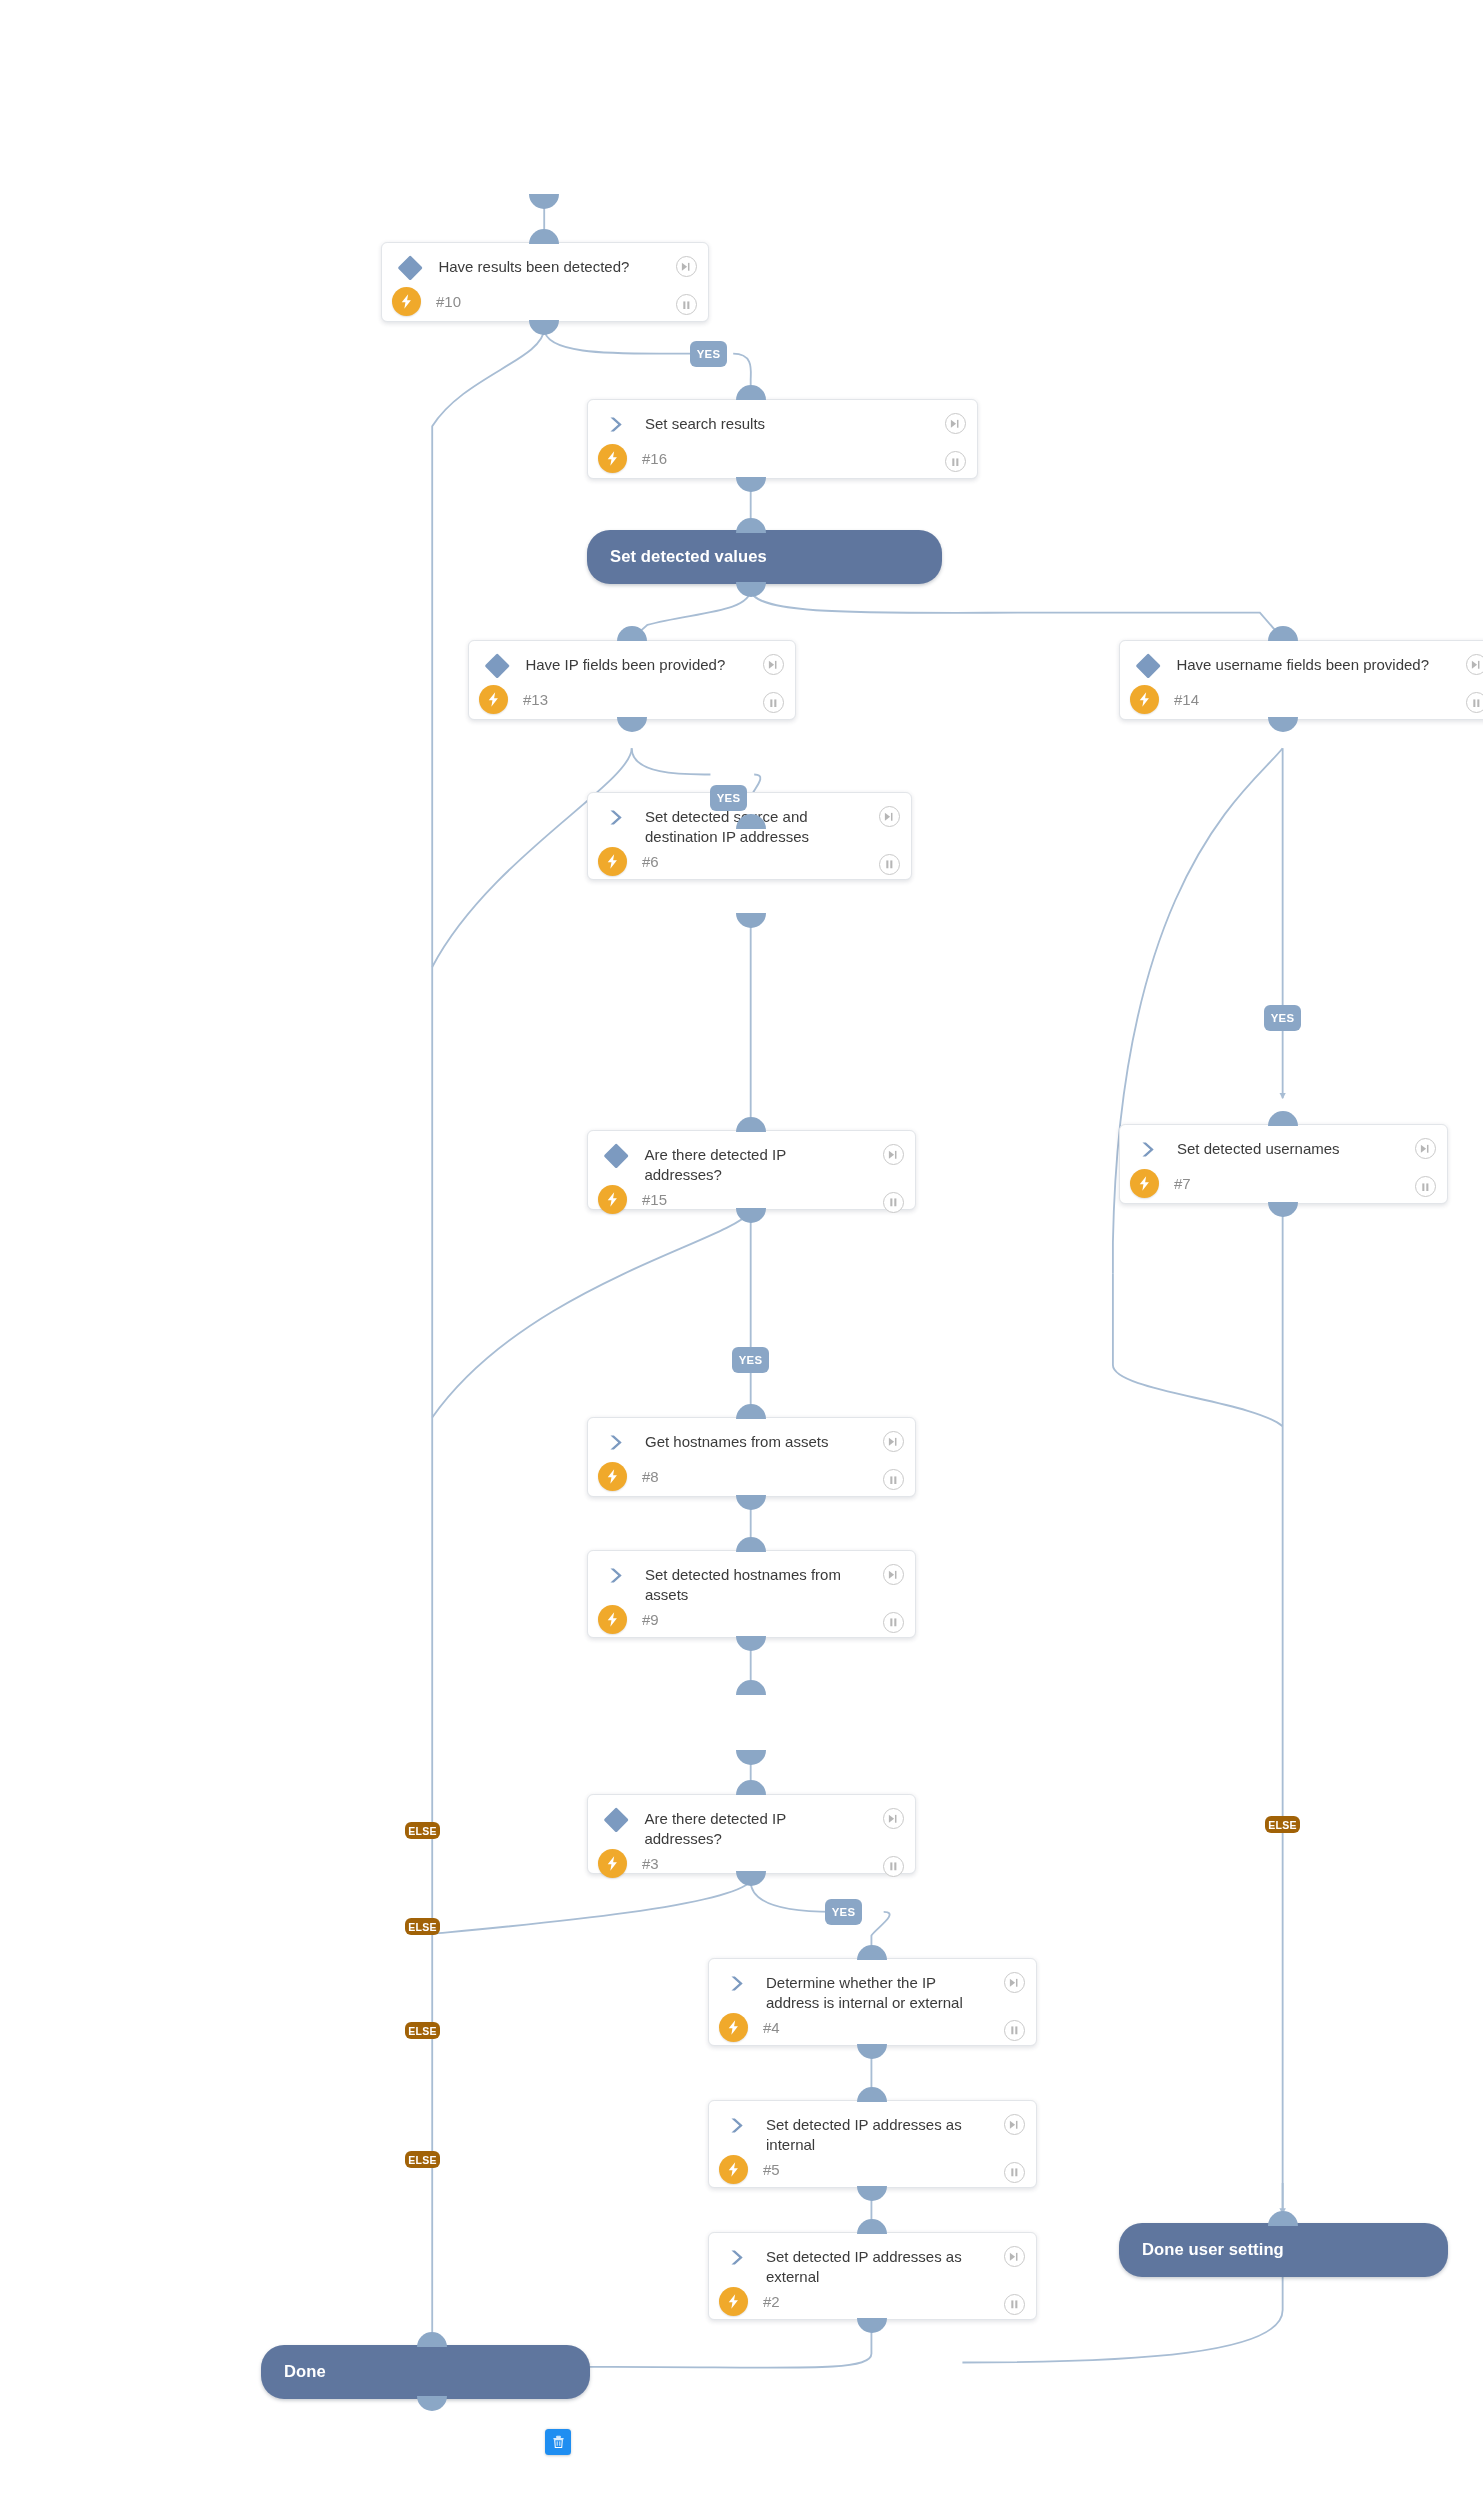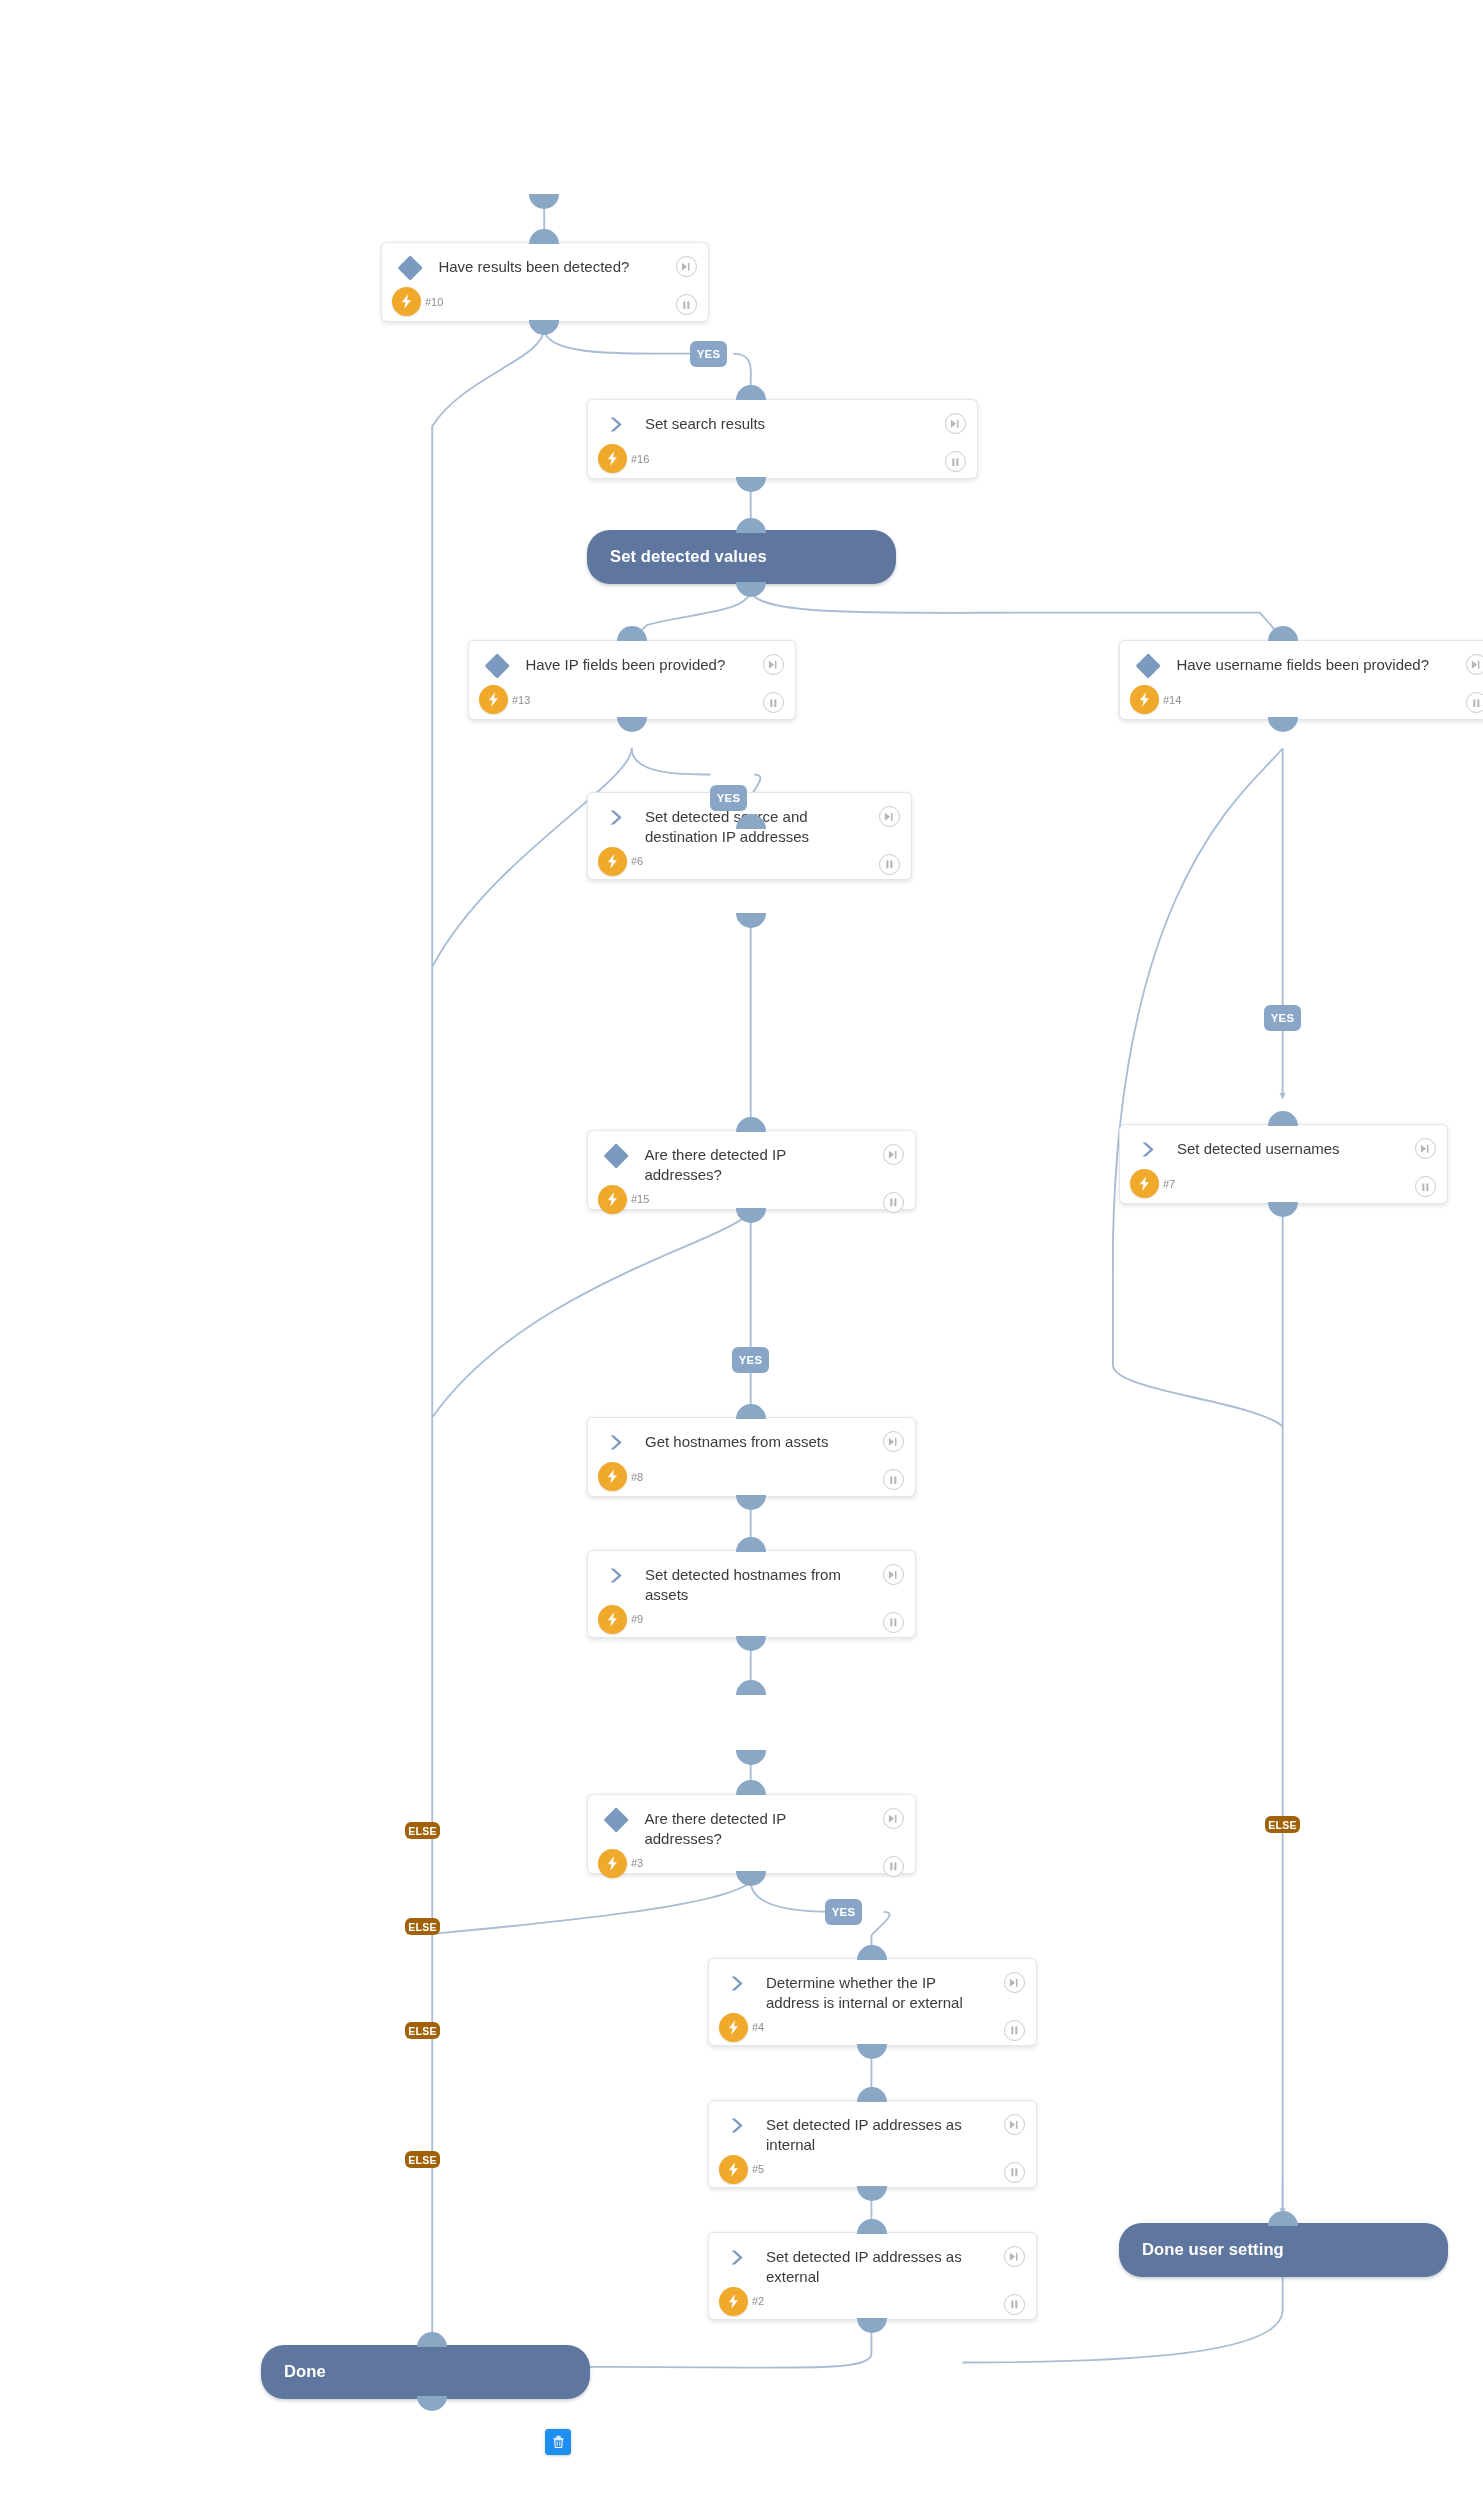--- a/index.html
+++ b/index.html
@@ -76,22 +76,22 @@
   }
   .card-row-bottom{
     position:relative;
     display:flex;
     align-items:center;
     padding:1.7px 12.2px 12.2px 19px;
     min-height:26px;
   }
   .card-id{
     color:#8c8c8c;
-    font-size:11px;
-    margin-left:24px;
+    font-size:15px;
+    margin-left:35px;
   }
 
   
   .glyph-diamond{
     width:18.4px;height:18.4px;
     background:#7c9ac0;
     transform:rotate(45deg);
     border-radius:1.7px;
     flex:0 0 auto;
     margin-top:1.7px;
@@ -304,21 +304,21 @@
         <svg width="8.7" height="8.7" viewBox="0 0 10 10">
             <rect x="1.5" y="0.5" width="2.4" height="9" fill="#b6b6b6"></rect>
             <rect x="6.1" y="0.5" width="2.4" height="9" fill="#b6b6b6"></rect>
           </svg>
       </span>
     </div>
   </div>
   <div class="port out" style="left:736px; top:477px;"></div>
 
   <div class="port in" style="left:736px; top:518px;"></div>
-  <div class="pill" style="left:587px; top:530px; width:309px; height:54px;">
+  <div class="pill" style="left:587px; top:530px; width:355px; height:54px;">
     <span class="pill-title">Set detected values</span>
   </div>
   <div class="port out" style="left:736px; top:582px;"></div>
 
   <div class="port in" style="left:617px; top:626px;"></div>
   <div class="card" style="left:468px; top:640px; width:328px; height:80px;">
     <div class="card-row-top">
       <span class="glyph-diamond"></span>
       <span class="card-title">Have IP fields been provided?</span>
       <span class="ctrl skip">

